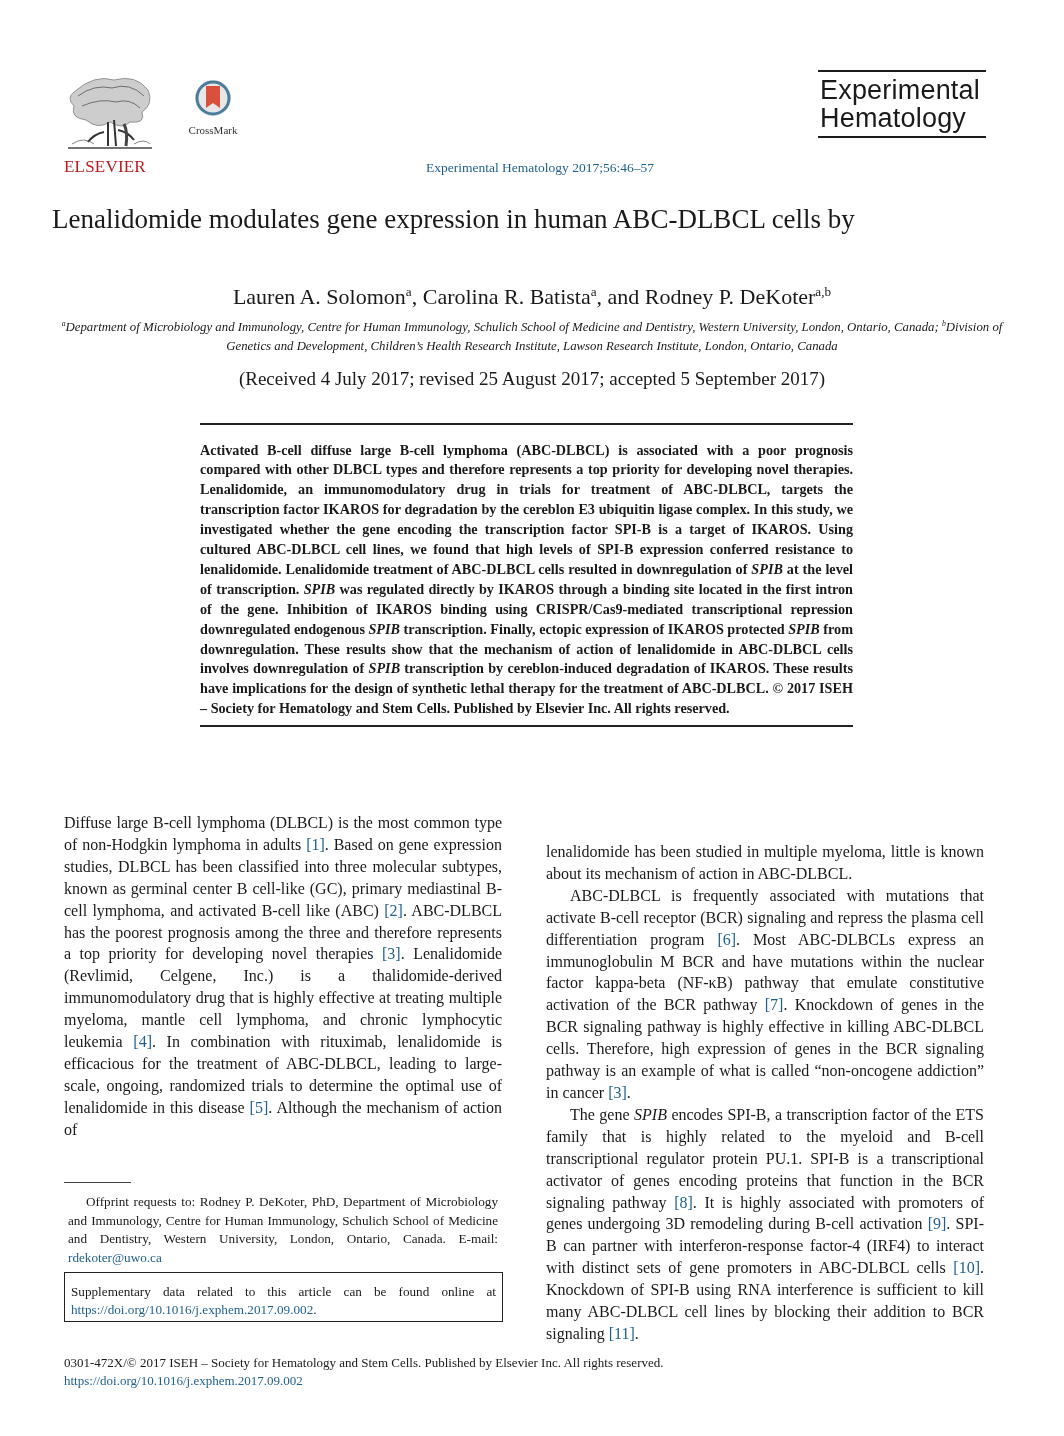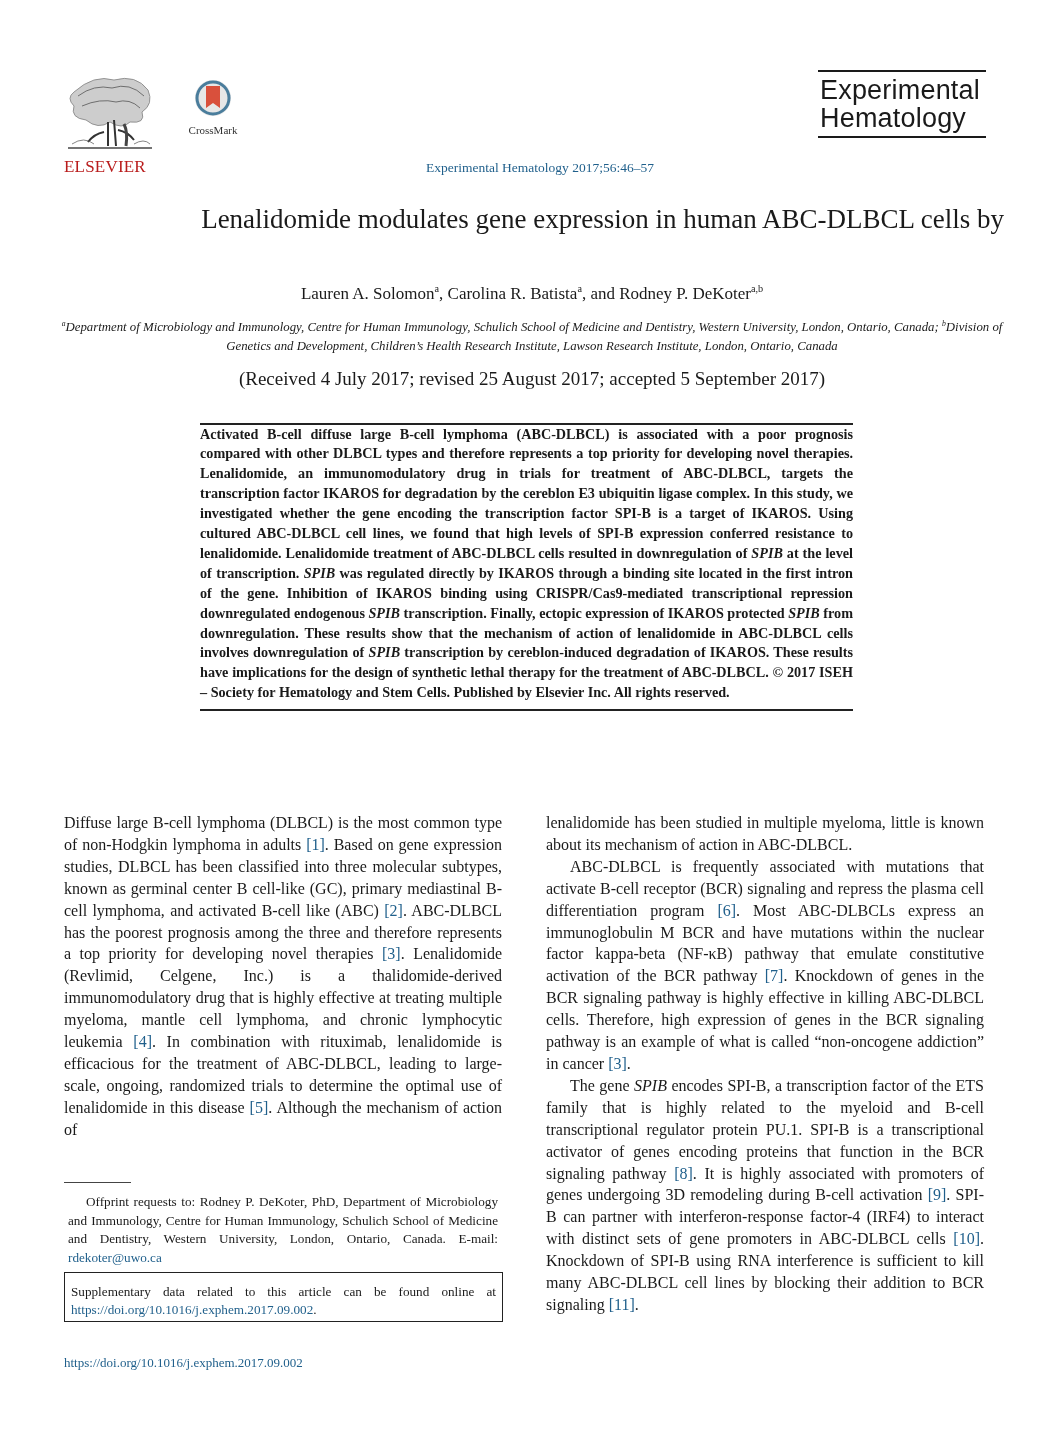--- a/index.html
+++ b/index.html
@@ -22,45 +22,45 @@
 
   #journal-brand { left: 818px; top: 70px; width: 168px; }
   #journal-brand .rule { height: 2px; background: #1a1a1a; }
   #journal-brand .name {
     font-family: "Liberation Sans", "DejaVu Sans", sans-serif; font-size: 27px; line-height: 28px;
     color: #1a1a1a; letter-spacing: 0.2px; padding: 4px 0 4px 2px; font-weight: normal;
   }
   #journal-citation { left: 0; width: 1064px; top: 160px; text-align: center; font-size: 13.5px; margin-left: 8px; }
 
   #paper-title {
-    left: 60px; width: 944px; top: 202px; text-align: right;
+    left: 52px; width: 944px; top: 202px; text-align: left;
     font-size: 27px; line-height: 34px; color: #1a1a1a;
   }
   #paper-title i { font-style: italic; }
-  #authors { left: 0; width: 1064px; top: 284px; text-align: center; font-size: 17px; }
+  #authors { left: 0; width: 1064px; top: 284px; text-align: center; font-size: 22px; }
   sup { font-size: 0.6em; vertical-align: super; line-height: 0; }
   #affiliations {
     left: 60px; width: 944px; top: 318px; text-align: center;
     font-size: 12.8px; line-height: 19px; font-style: italic;
   }
   #received { left: 0; width: 1064px; top: 368px; text-align: center; font-size: 19px; }
 
   
   #abstract { left: 200px; width: 653px; top: 423px; }
   #abstract .rule-top { height: 1.5px; background: #222; }
   #abstract .rule-bot { height: 2px; background: #222; }
   #abstract .text {
     font-weight: bold; font-size: 14.2px; line-height: 19.9px; text-align: justify;
-    padding: 0 0 6px 0; color: #1a1a1a;
+    padding: 16px 0 6px 0; color: #1a1a1a;
   }
 
   
   .col { top: 812px; width: 438px; font-size: 16px; line-height: 21.9px; text-align: justify; }
   #col-left { left: 64px; }
-  #col-right { left: 546px; }
+  #col-right { left: 546px; margin-top: 29px; }
   .col p { margin: 0; }
   .col p.indent { text-indent: 24px; }
 
   #footnote-rule { left: 64px; top: 1182px; width: 67px; height: 1px; background: #444; }
   #footnote { left: 64px; top: 1189px; width: 438px; font-size: 13.2px; line-height: 18.5px; text-align: justify; }
   #footnote p { margin: 4px; text-indent: 18px; }
   #supp-box {
     left: 64px; top: 1272px; width: 425px; border: 1.5px solid #222;
     padding: 10px 6px 2px 6px; font-size: 13.2px; line-height: 18px; text-align: justify;
   }
@@ -136,14 +136,15 @@
 
 <div id="footnote-rule" class="abs"></div>
 <div id="footnote" class="abs">
   <p><span>Offprint requests to: Rodney P. DeKoter, PhD, Department of Microbiology and Immunology, Centre for Human Immunology, Schulich School of Medicine and Dentistry, Western University, London, Ontario, Canada.</span> <span>E-mail: </span><span class="link">rdekoter@uwo.ca</span></p>
 </div>
 <div id="supp-box" class="abs">
   <span>Supplementary data related to this article can be found online at </span><span class="link">https://doi.org/10.1016/j.exphem.2017.09.002</span><span>.</span>
 </div>
 
 <div id="bottom-meta" class="abs">
+  <div>0301-472X/© 2017 ISEH – Society for Hematology and Stem Cells. Published by Elsevier Inc. All rights reserved.</div>
   <div class="link">https://doi.org/10.1016/j.exphem.2017.09.002</div>
 </div>
 
 </body></html>

